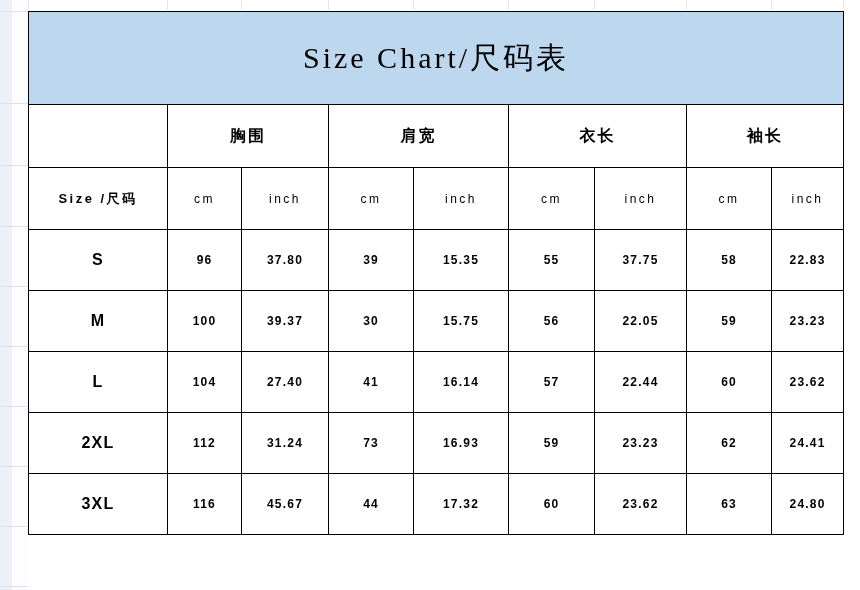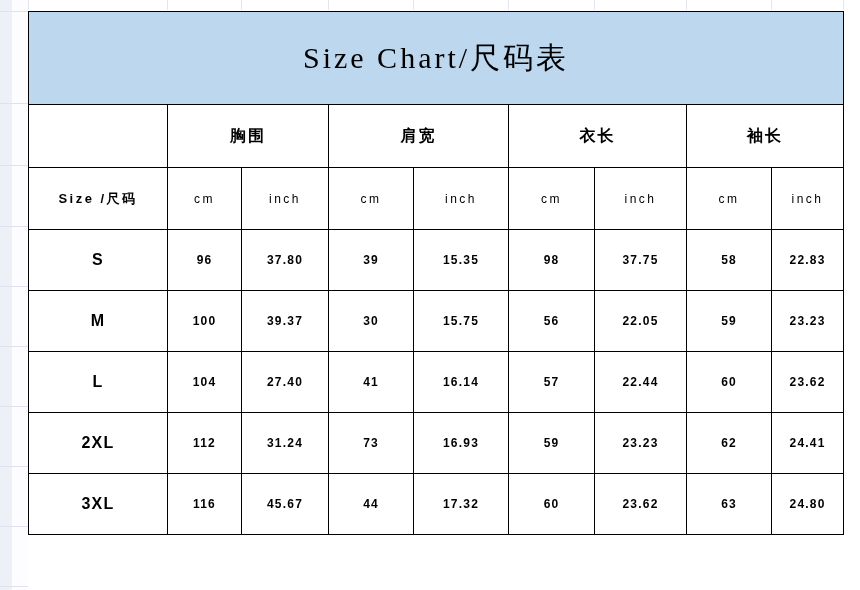--- a/index.html
+++ b/index.html
@@ -199,21 +199,21 @@
         <td class="unit-cell">cm</td>
         <td class="unit-cell">inch</td>
       </tr>
 
       <tr>
         <td class="size-cell">S</td>
         <td class="data-cell">96</td>
         <td class="data-cell">37.80</td>
         <td class="data-cell">39</td>
         <td class="data-cell">15.35</td>
-        <td class="data-cell">98</td>
+        <td class="data-cell">55</td>
         <td class="data-cell">37.75</td>
         <td class="data-cell">58</td>
         <td class="data-cell">22.83</td>
       </tr>
 
       <tr>
         <td class="size-cell">M</td>
         <td class="data-cell">100</td>
         <td class="data-cell">39.37</td>
         <td class="data-cell">30</td>

